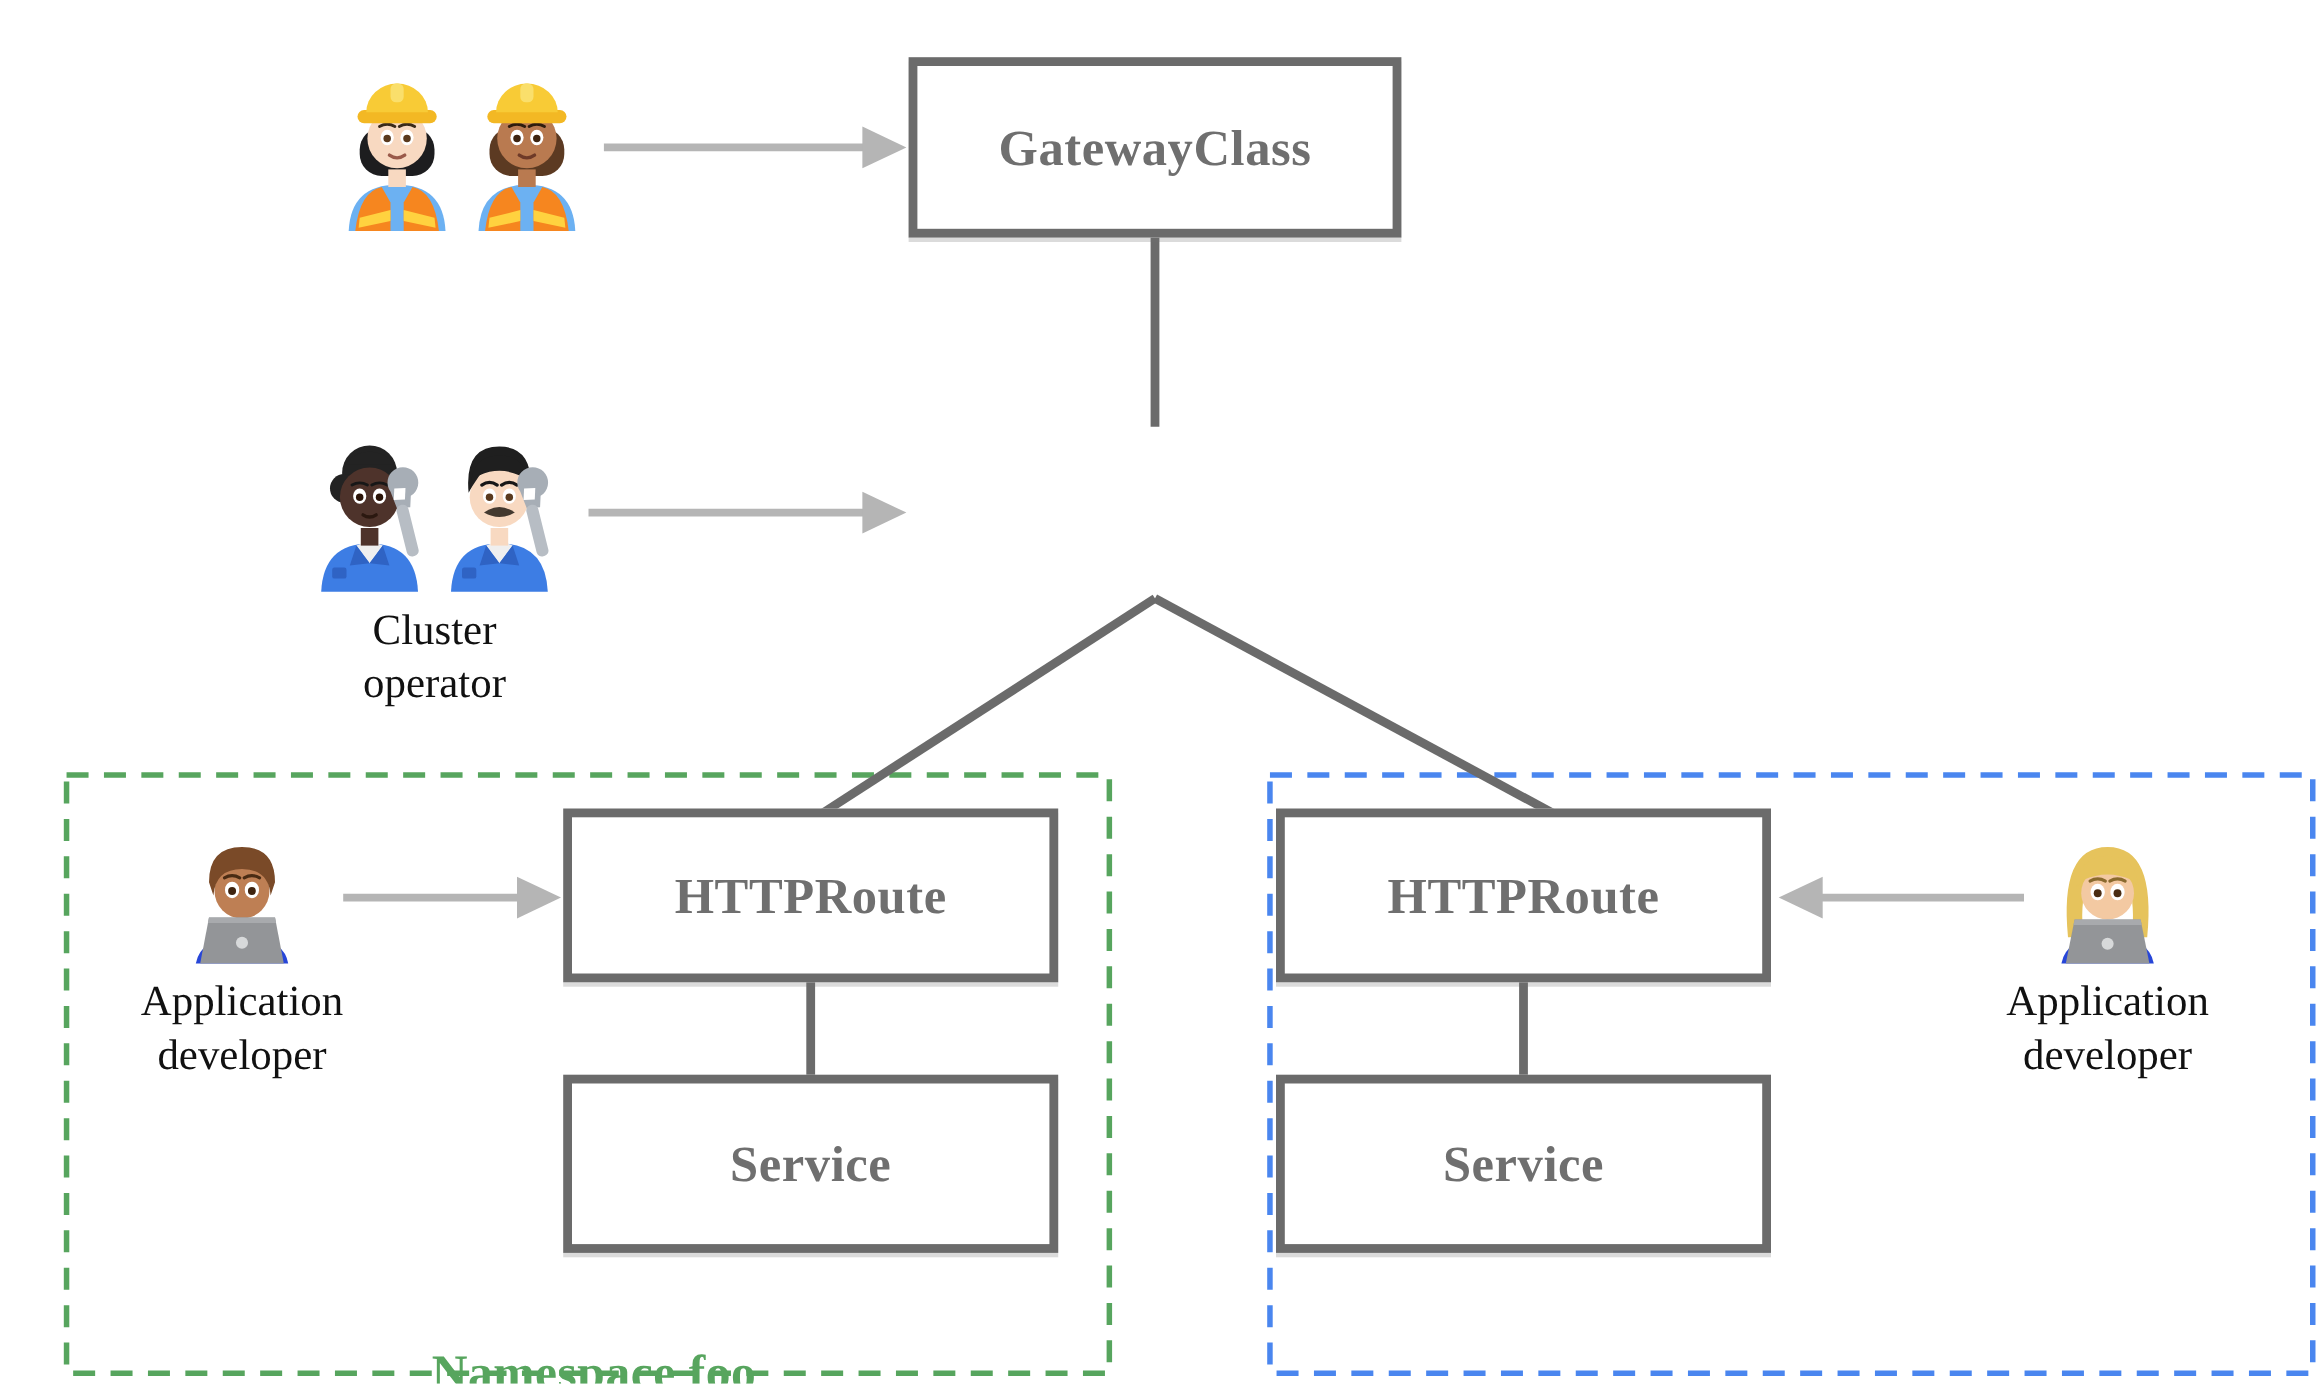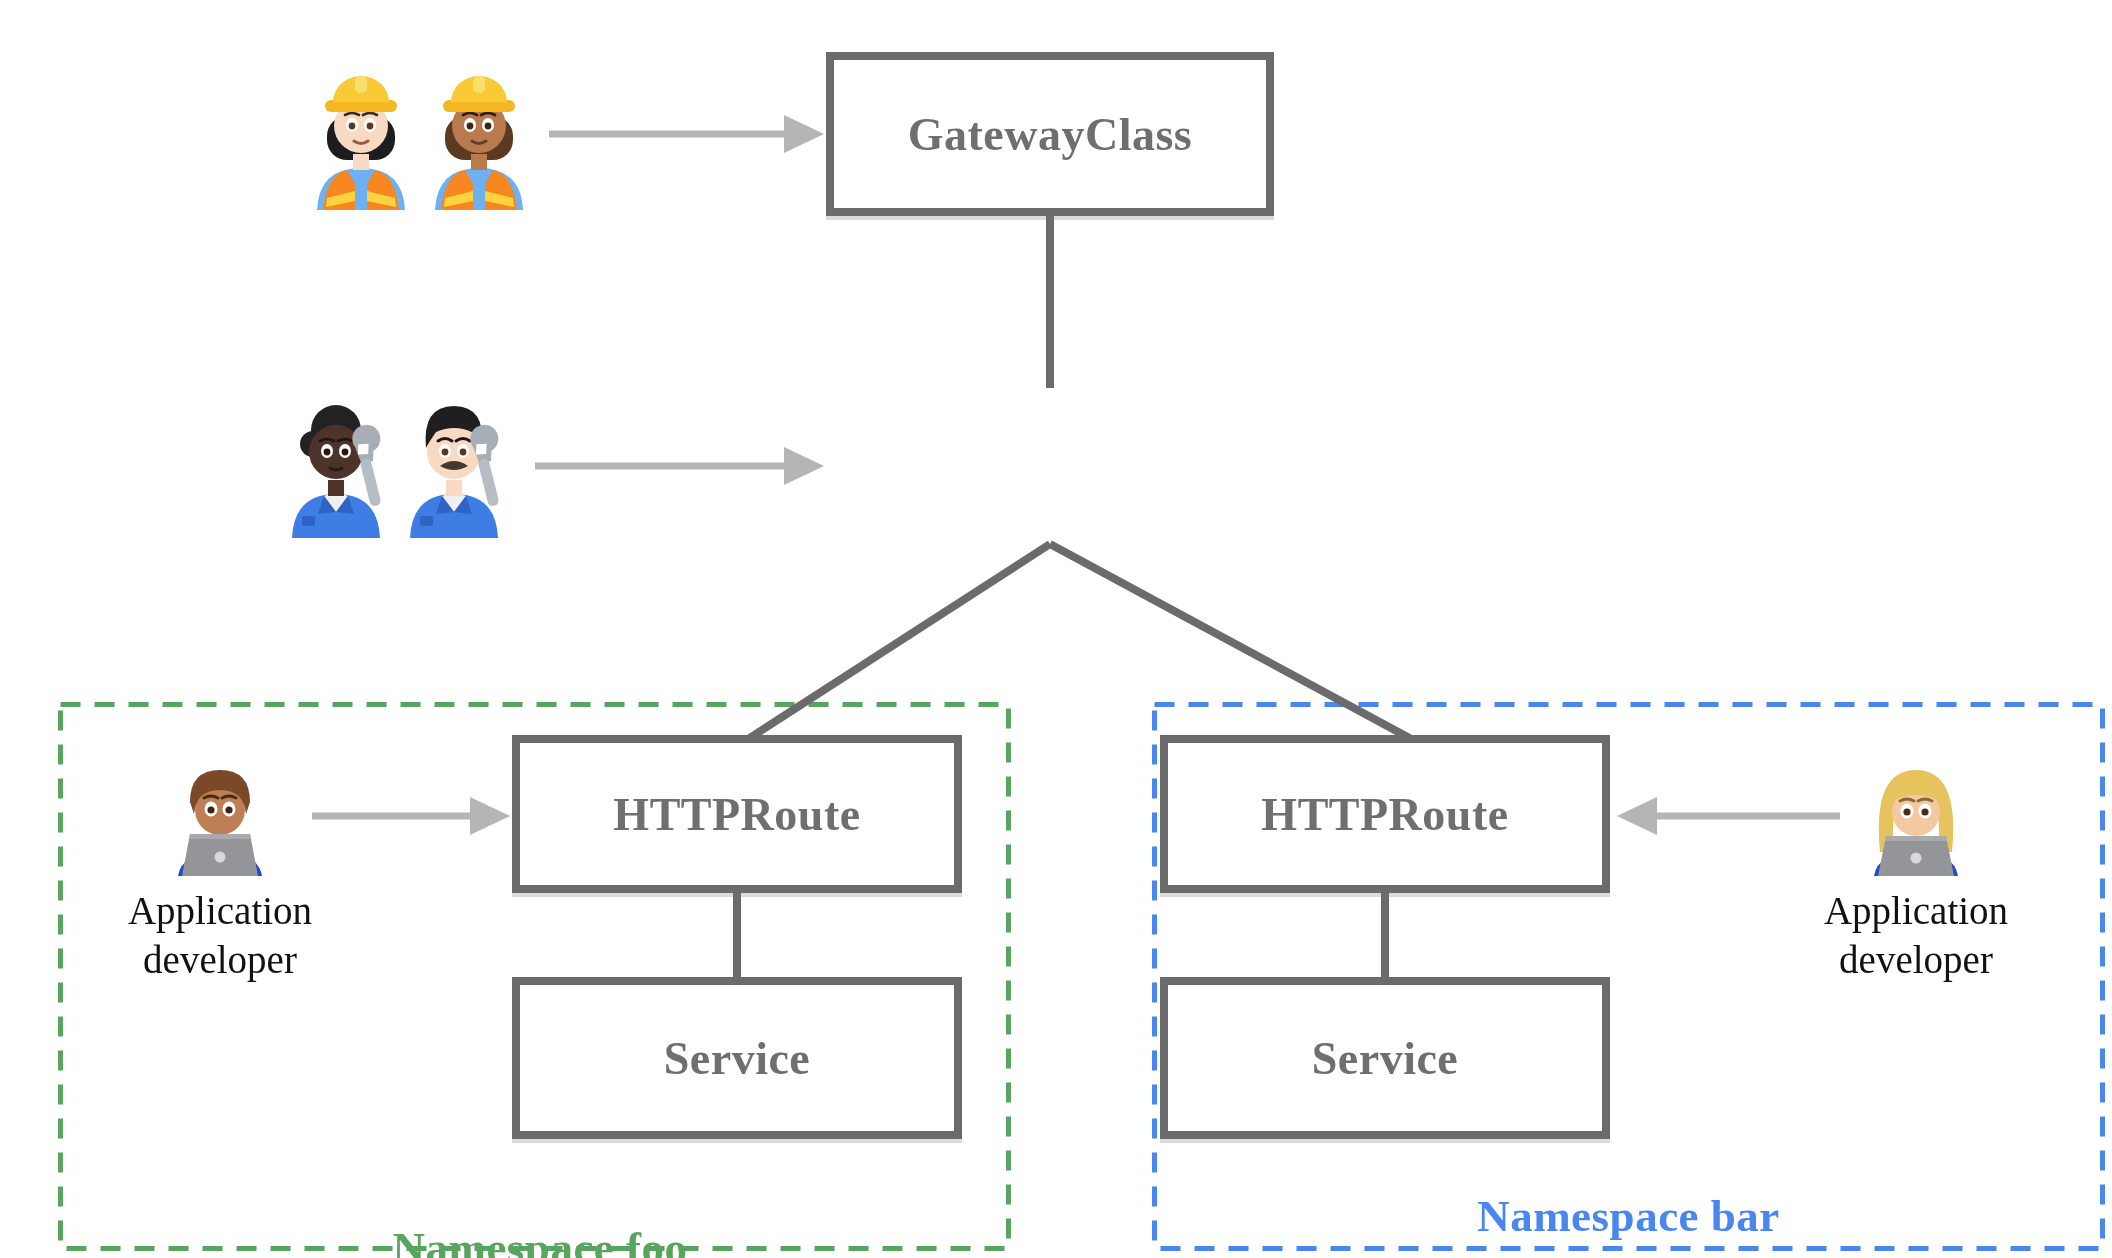--- a/index.html
+++ b/index.html
@@ -178,20 +178,24 @@
         <path d="M36 49 q7 -5 14 0" stroke="#171717" stroke-width="3" fill="none" stroke-linecap="round"></path>
         <path d="M54 49 q7 -5 14 0" stroke="#171717" stroke-width="3" fill="none" stroke-linecap="round"></path>
         <path d="M38 74 Q52 64 66 74 Q52 82 38 74 Z" fill="#43392f"></path>
         <g transform="rotate(-14 88 90)">
           <path d="M80 52 a14 14 0 1 1 17 8 l-3 10 -12 -2 Z" fill="#a7aeb6"></path>
           <path d="M84 50 l10 2 -3 10 -10 -2 Z" fill="#fff"></path>
           <rect x="81" y="66" width="11" height="48" rx="5" fill="#b7bdc4"></rect>
         </g>
       </svg>
     </div>
+    <div class="persona-label">
+      <div>Cluster</div>
+      <div>operator</div>
+    </div>
   </div>
 
   <div class="persona" id="persona-dev-foo">
     <div class="persona-icons">
       <svg width="112" height="122" viewBox="0 0 112 122">
         <path d="M14 120 Q18 96 56 96 Q94 96 98 120 Z" fill="#2746d8"></path>
         <circle cx="56" cy="54" r="25" fill="#be7f54"></circle>
         <path d="M26 46 Q26 14 56 14 Q86 14 86 46 L82 58 Q80 34 56 34 Q32 34 30 58 Z" fill="#7a4a28"></path>
         <ellipse cx="47" cy="53" rx="6.5" ry="7.5" fill="#fff"></ellipse>
         <ellipse cx="65" cy="53" rx="6.5" ry="7.5" fill="#fff"></ellipse>
@@ -228,14 +232,13 @@
         <circle cx="56" cy="102" r="5.5" fill="#d7d9da"></circle>
       </svg>
     </div>
     <div class="persona-label">
       <div>Application</div>
       <div>developer</div>
     </div>
   </div>
 
   <div class="ns-label" id="ns-label-foo">Namespace foo</div>
-  <div class="ns-label" id="ns-label-bar">Namespace bar</div>
 </div>
 
 </body></html>

